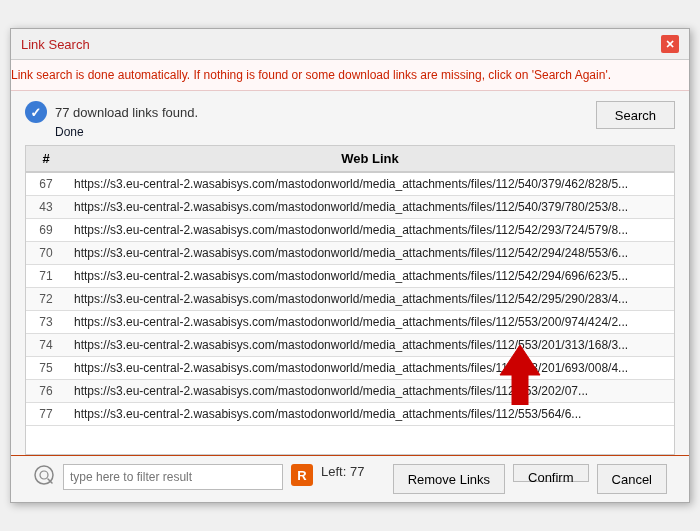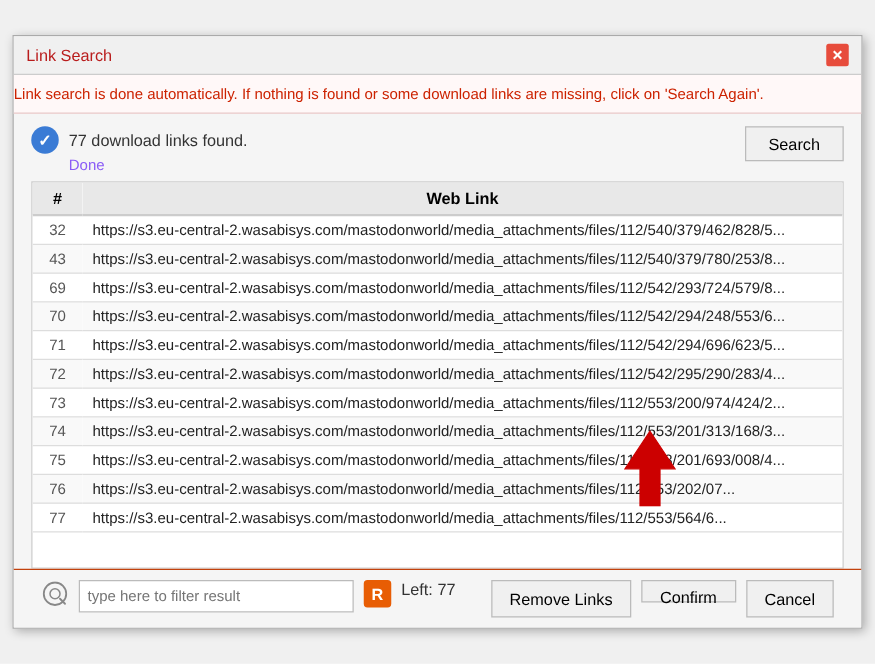--- a/index.html
+++ b/index.html
@@ -78,21 +78,21 @@
       border-radius: 50%;
       display: flex;
       align-items: center;
       justify-content: center;
       color: white;
       font-size: 13px;
       font-weight: bold;
       flex-shrink: 0;
     }
     .done-label {
-      color: #8b5cf6;
+      color: #0f172a;
       font-size: 12px;
       margin-top: 2px;
       margin-left: 30px;
     }
     .search-btn {
       padding: 4px 18px;
       background: #f0f0f0;
       border: 1px solid #bbb;
       cursor: pointer;
       font-size: 13px;
@@ -239,21 +239,21 @@
     <div class="table-container">
       <table>
         <thead>
           <tr>
             <th>#</th>
             <th>Web Link</th>
           </tr>
         </thead>
         <tbody id="table-body">
         <tr>
-              <td>32</td>
+              <td>67</td>
               <td>https://s3.eu-central-2.wasabisys.com/mastodonworld/media_attachments/files/112/540/379/462/828/5...</td>
             </tr>
             <tr>
               <td>43</td>
               <td>https://s3.eu-central-2.wasabisys.com/mastodonworld/media_attachments/files/112/540/379/780/253/8...</td>
             </tr>
             <tr>
               <td>69</td>
               <td>https://s3.eu-central-2.wasabisys.com/mastodonworld/media_attachments/files/112/542/293/724/579/8...</td>
             </tr>

